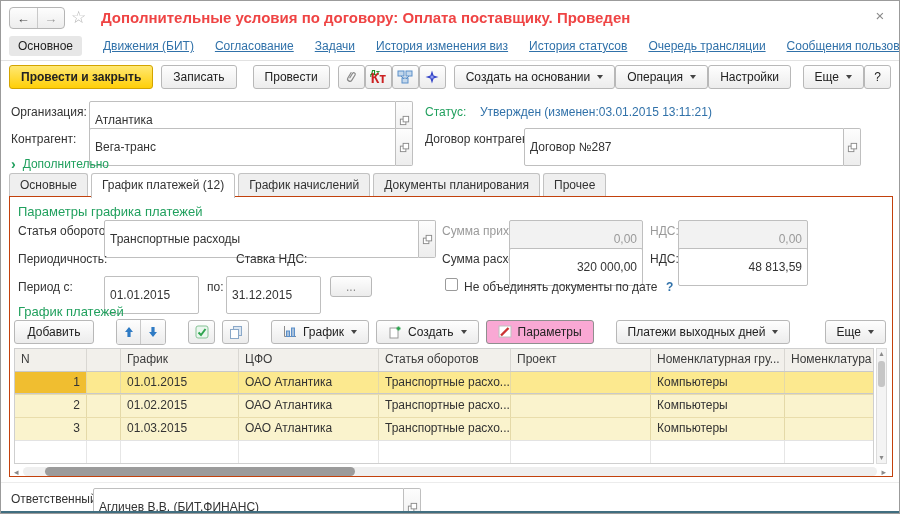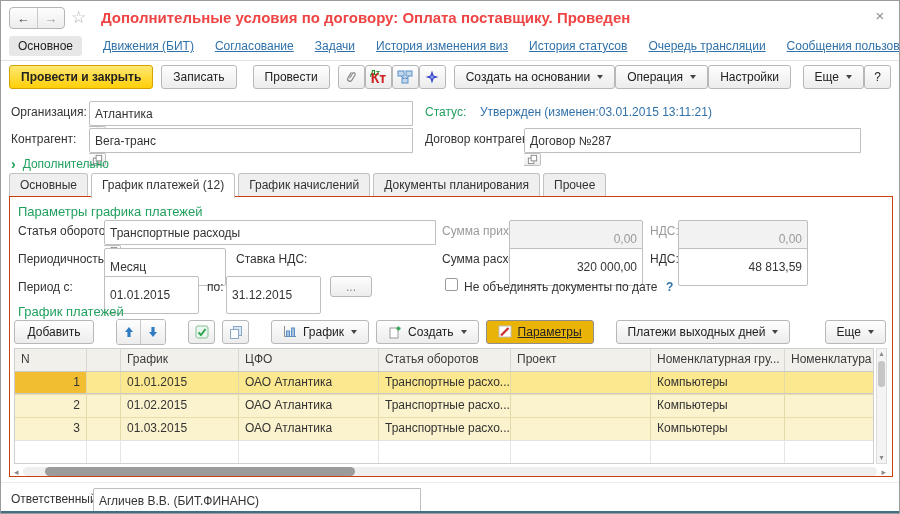--- a/index.html
+++ b/index.html
@@ -20,29 +20,29 @@
   
   .navrow { position:absolute; left:8px; top:34px; right:8px; height:22px; display:flex; align-items:center; gap:21px; white-space:nowrap; }
   .nav-active { background:#e7e7e7; border-radius:3px; padding:3px 9px; color:#222; }
   .nav-link { color:#3071a9; text-decoration:underline; }
   .sep-line { position:absolute; left:0; right:0; top:59px; border-top:1px solid #e2e2e2; }
   
   .btn { display:inline-flex; align-items:center; justify-content:center; height:24px; padding:0 11px;
     background:linear-gradient(#fefefe,#ececec); border:1px solid #b8b8b8; border-radius:3px; font-size:12px; color:#222; white-space:nowrap; }
   .btn.icon { width:27px; padding:0; }
   .btn.yellow { background:linear-gradient(#ffe873,#ffcf08); border-color:#d3a400; font-weight:bold; }
-  .btn.pressed { background:#eab308; border-color:#8f8f8f;text-decoration:underline; }
+  .btn.pressed { background:#f9a8d4; border-color:#8f8f8f; }
   .caret { display:inline-block; width:0; height:0; border-left:3.5px solid transparent; border-right:3.5px solid transparent; border-top:4px solid #444; margin-left:7px; }
   .toolbar { position:absolute; left:8px; top:64px; right:8px; height:26px; display:flex; align-items:flex-start; }
   .tb-spacer { width:8px; }
   
   .lbl { position:absolute; color:#333; }
   .lbl.green { color:#21a05e; }
   .lbl.gray { color:#9a9a9a; }
-  .field { position:absolute; display:flex; height:38px;flex-direction:column; }
+  .field { position:absolute; display:flex; height:38px; }
   .inp { flex:1; border:1px solid #bfbfbf; border-radius:2px 0 0 2px; background:#fff; display:flex; align-items:center; padding:0 5px; overflow:hidden; white-space:nowrap; }
   .field.nochoose .inp { border-radius:2px; }
   .inp.num { justify-content:flex-end; }
   .inp.dis { background:#f2f2f2; color:#9a9a9a; }
   .choose { width:17px; border:1px solid #bfbfbf; border-left:none; border-radius:0 2px 2px 0; background:linear-gradient(#fdfdfd,#ededed); display:flex; align-items:center; justify-content:center; }
   .status-val { color:#3071a9; }
   .extra-link { position:absolute; left:10px; top:155px; color:#21a05e; display:flex; align-items:center; gap:7px; }
   .extra-link .chev { font-size:14px; font-weight:bold; }
   
   .tabs { position:absolute; left:8px; top:172px; display:flex; align-items:flex-end; height:24px; }
@@ -231,23 +231,20 @@
     <div class="lbl gray" style="left:432px;top:27px;">Сумма приход:</div>
     <div class="field nochoose" style="left:499px;top:23px;width:134px;">
       <div class="inp num dis">0,00</div>
     </div>
     <div class="lbl gray" style="left:640px;top:27px;">НДС:</div>
     <div class="field nochoose" style="left:668px;top:23px;width:130px;">
       <div class="inp num dis">0,00</div>
     </div>
 
     <div class="lbl" style="left:8px;top:55px;">Периодичность:</div>
-    <div class="field nochoose" style="left:94px;top:51px;width:122px;">
-      <div class="inp">Месяц</div>
-    </div>
     <div class="lbl" style="left:226px;top:55px;">Ставка НДС:</div>
     <div class="lbl" style="left:432px;top:55px;">Сумма расход:</div>
     <div class="field nochoose" style="left:499px;top:51px;width:134px;">
       <div class="inp num">320 000,00</div>
     </div>
     <div class="lbl" style="left:640px;top:55px;">НДС:</div>
     <div class="field nochoose" style="left:668px;top:51px;width:130px;">
       <div class="inp num">48 813,59</div>
     </div>
 

